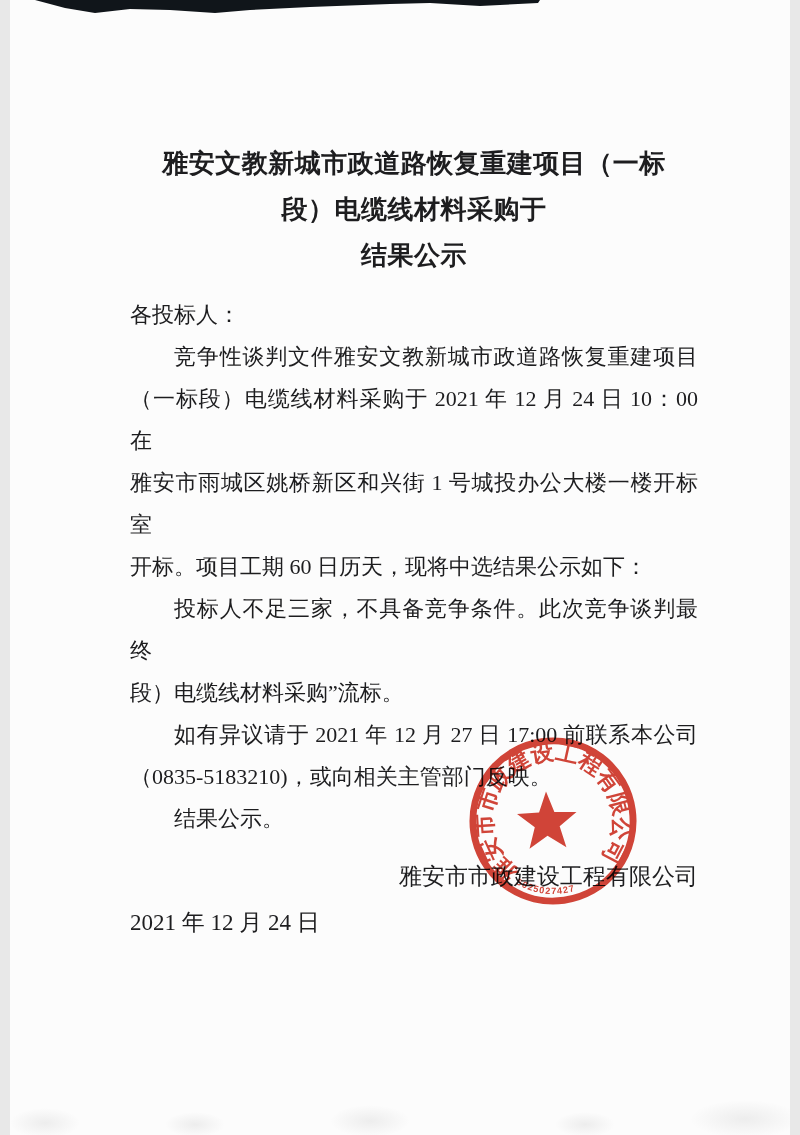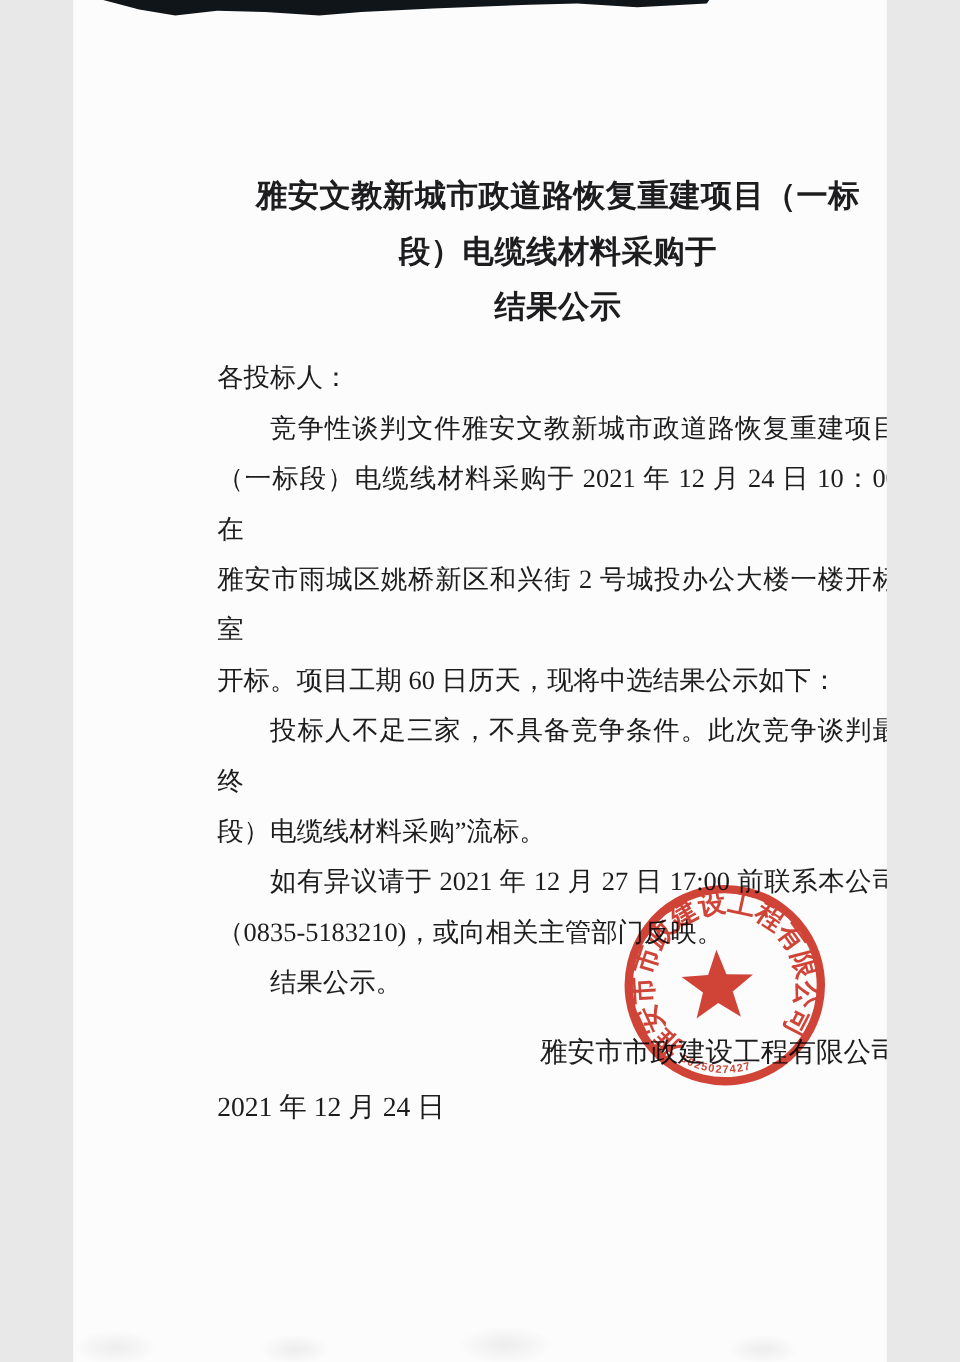--- a/index.html
+++ b/index.html
@@ -1,19 +1,19 @@
 <!DOCTYPE html>
 <html style="--seal-color: #cf3527; --ink: #1d1d1f; --paper: #fcfcfc;"><head>
 <meta charset="utf-8">
 <style>
   * { margin: 0; padding: 0; box-sizing: border-box; }
   html, body { background: #e8e8e8; }
   .page {
     position: relative;
-    width: 678px;
+    width: 780px;
     height: 1135px;
     margin: 0 auto;
     background: var(--paper, #fcfcfc);
     overflow: hidden;
     font-family: "Liberation Serif", serif;
     color: var(--ink, #1d1d1f);
   }
   
   .artifact-top { position: absolute; top: 0; left: 0; }
   .smudge {
@@ -78,21 +78,21 @@
         </div>
       <div>结果公示</div>
     </div>
 
     <div class="body-block">
       <div class="salutation">各投标人：</div>
       <div id="paragraphs">
           <div class="para">
             <div class="line indent">竞争性谈判文件雅安文教新城市政道路恢复重建项目</div>
             <div class="line">（一标段）电缆线材料采购于 2021 年 12 月 24 日 10：00 在</div>
-            <div class="line">雅安市雨城区姚桥新区和兴街 2 号城投办公大楼一楼开标室</div>
+            <div class="line">雅安市雨城区姚桥新区和兴街 1 号城投办公大楼一楼开标室</div>
             <div class="line last">开标。项目工期 60 日历天，现将中选结果公示如下：</div>
           </div>
           <div class="para">
             <div class="line indent">投标人不足三家，不具备竞争条件。此次竞争谈判最终</div>
             <div class="line last">段）电缆线材料采购”流标。</div>
           </div>
           <div class="para">
             <div class="line indent">如有异议请于 2021 年 12 月 27 日 17:00 前联系本公司</div>
             <div class="line last">（0835-5183210)，或向相关主管部门反映。</div>
           </div>

